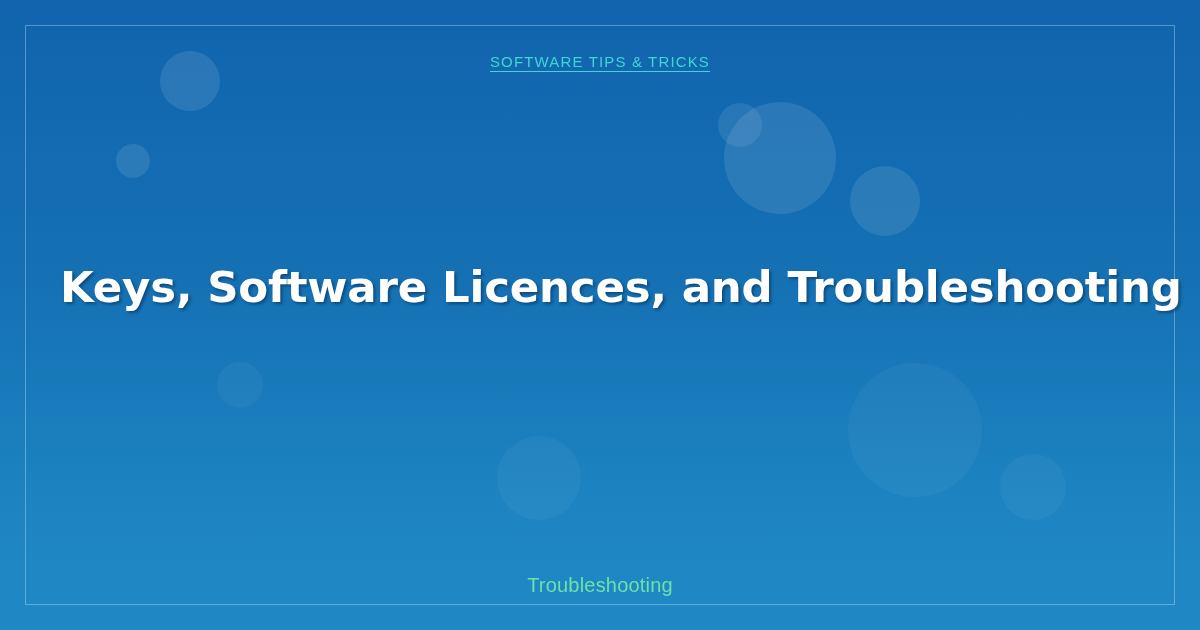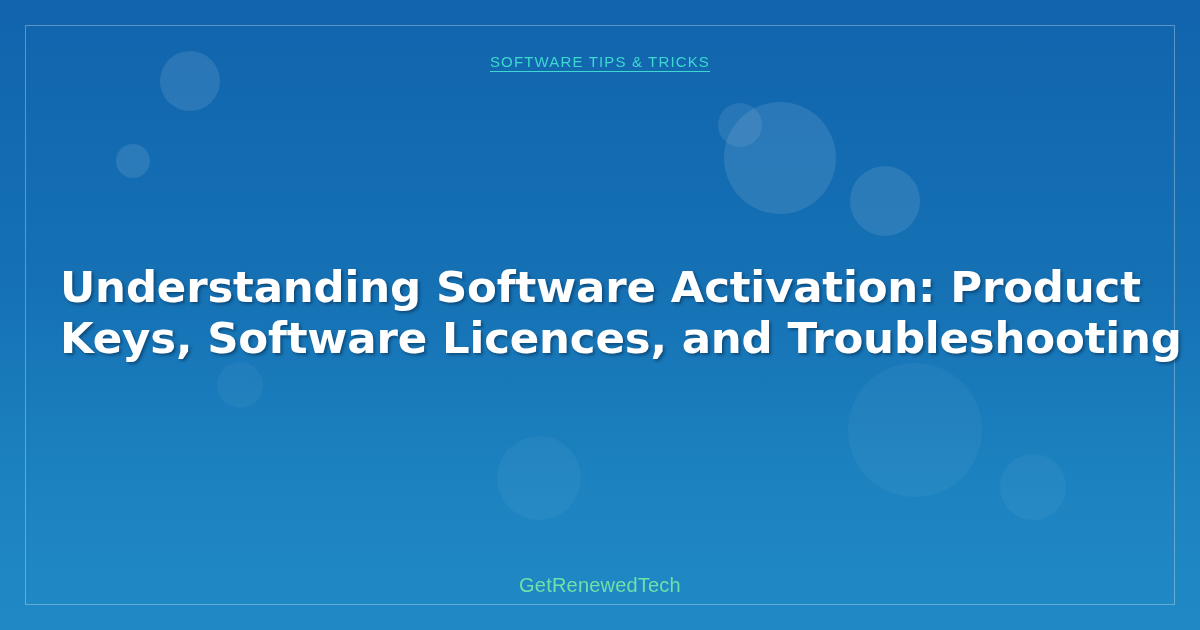--- a/index.html
+++ b/index.html
@@ -121,21 +121,20 @@
     </div>
 
   <div class="frame" style="border-color: rgba(255, 255, 255, 0.3);"></div>
 
   <div class="content">
 
     <div class="kicker" style="color: rgb(62, 215, 209);">SOFTWARE TIPS &amp; TRICKS</div>
 
     <div class="title-wrap">
       <h1 class="title" style="color: rgb(255, 255, 255);">
-        <span class="line">Understanding Software Activation: Product</span>
         <span class="line">Keys, Software Licences, and Troubleshooting</span>
       </h1>
     </div>
 
-    <div class="brand" style="color: rgb(111, 224, 169);">GetRenewedTech</div>
+    <div class="brand" style="color: rgb(111, 224, 169);">Troubleshooting</div>
 
   </div>
 </div>
 
 </body></html>

